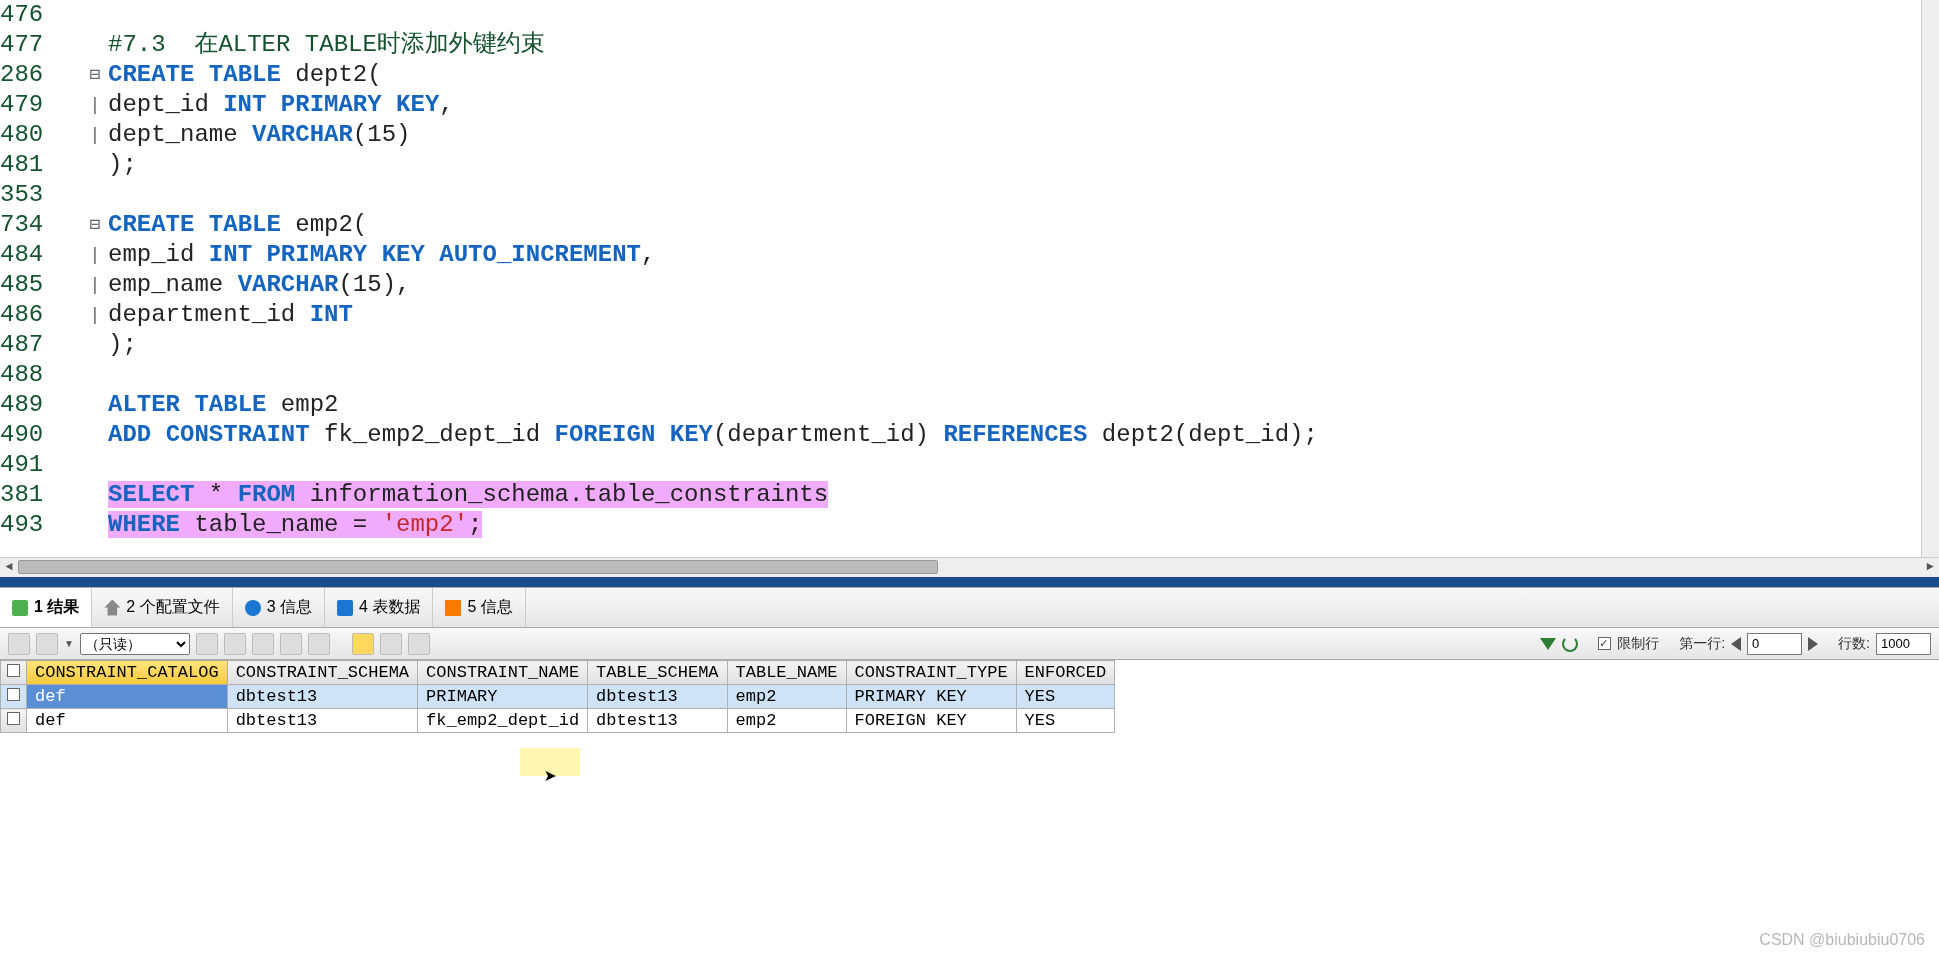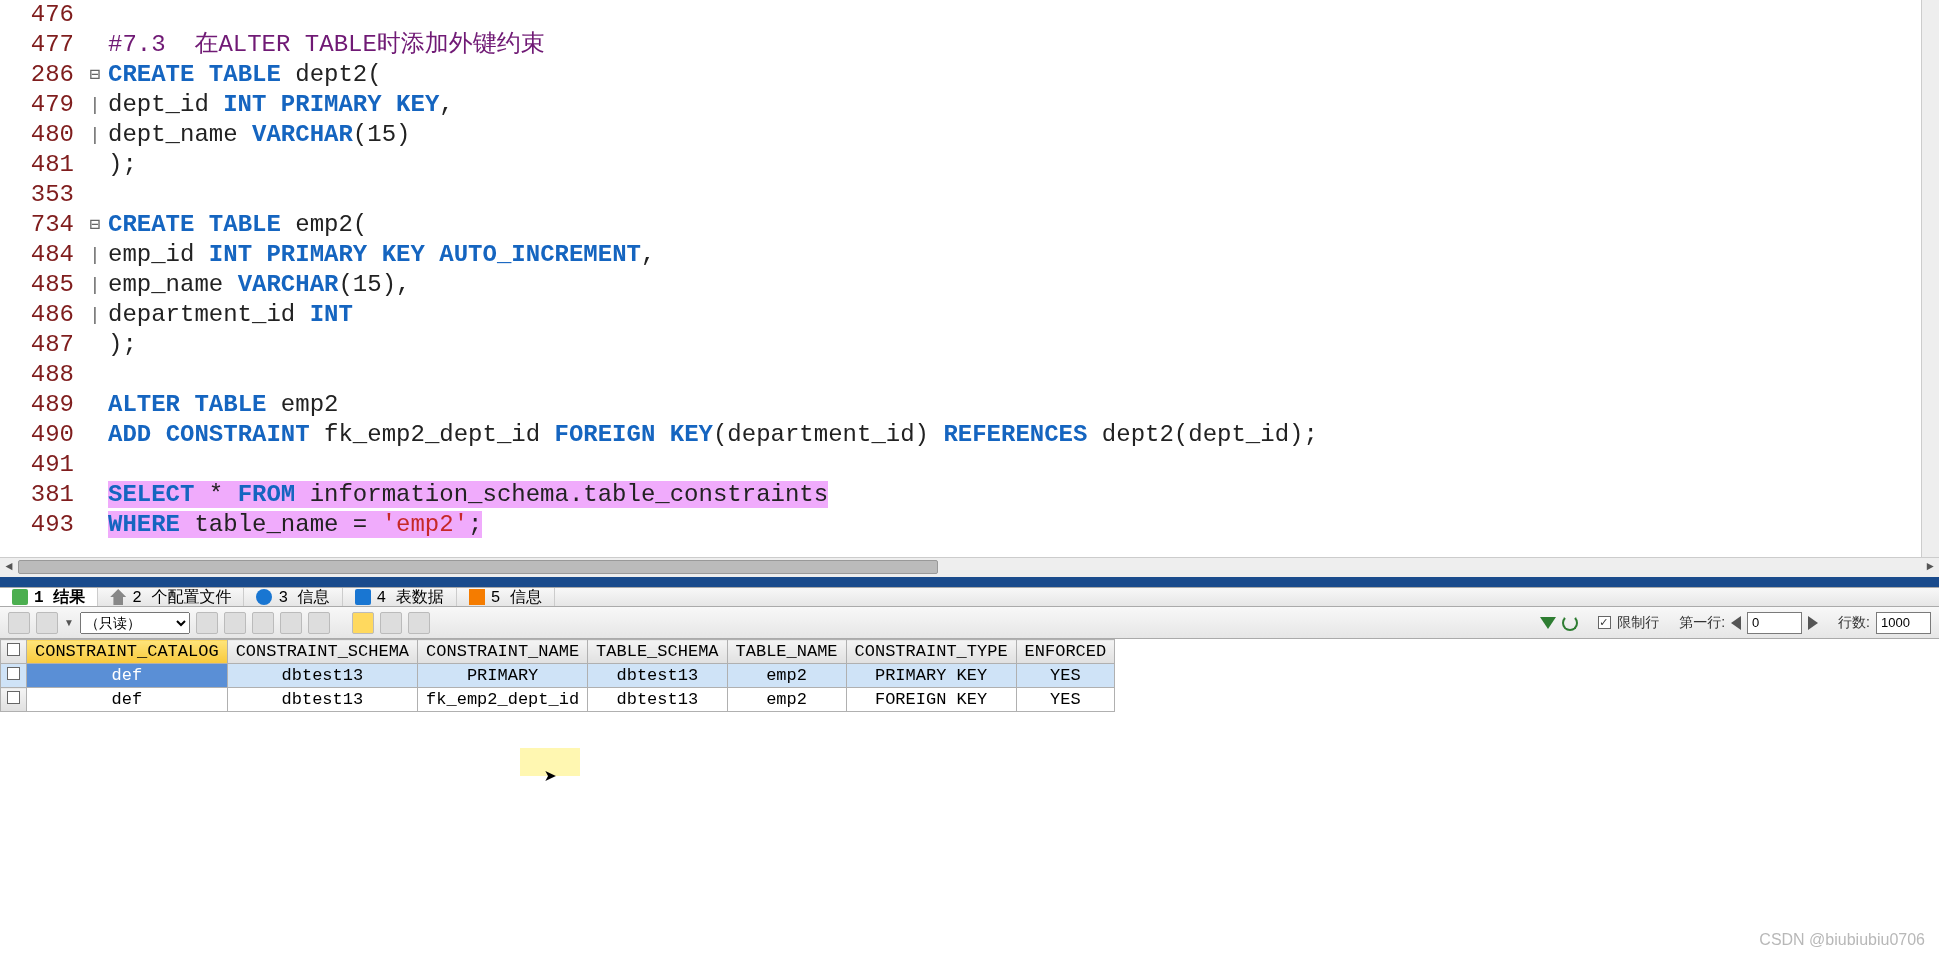--- a/index.html
+++ b/index.html
@@ -14,22 +14,22 @@
 }
 .editor {
   display: flex;
   height: 557px;
   overflow: hidden;
   background: #fff;
 }
 .gutter {
   width: 82px;
   background: #fff;
-  color: #7f1d1d;
-  text-align: right;
+  color: #14532d;
+  text-align: left;
   padding-right: 8px;
   font-size: 24px;
   line-height: 30px;
   font-family: "Consolas", "Courier New", monospace;
   user-select: none;
 }
 .gutter div { height: 30px; }
 .fold-col {
   width: 26px;
   background: #fff;
@@ -42,21 +42,21 @@
   flex: 1;
   font-size: 24px;
   line-height: 30px;
   font-family: "Consolas", "Courier New", monospace;
   white-space: pre;
   color: #222;
 }
 .code .row { height: 30px; }
 .kw { color: #1565c0; font-weight: bold; }
 .str { color: #c62828; }
-.cmt { color: #701a75; }
+.cmt { color: #14532d; }
 .sel { background: #f0abfc; }
 .hscroll {
   height: 20px;
   background: #eee;
   border-top: 1px solid #ccc;
   position: relative;
 }
 .hscroll .thumb {
   position: absolute;
   left: 18px;
@@ -71,25 +71,25 @@
   position: absolute; top: 0; width: 18px; height: 18px;
   color: #555; font-size: 12px; text-align: center; line-height: 18px;
 }
 .hscroll .arrow-l { left: 0; }
 .hscroll .arrow-r { right: 0; }
 .sep {
   height: 10px;
   background: #1a4b8c;
 }
 .tabs {
-  height: 20px;
+  height: 41px;
   background: linear-gradient(#f8f8f8,#e6e6e6);
   display: flex;
   align-items: stretch;
-  font-family: Liberation Mono, monospace;
+  font-family: Liberation Sans, sans-serif;
   font-size: 16px;
   border-top: 1px solid #aaa;
   border-bottom: 1px solid #aaa;
 }
 .tab {
   display: flex;
   align-items: center;
   padding: 0 12px;
   gap: 6px;
   border-right: 1px solid #ccc;
@@ -158,21 +158,21 @@
 .nav-arr.l { border-right: 10px solid #555; }
 .nav-arr.r { border-left: 10px solid #555; }
 .grid {
   font-family: "Consolas","Courier New", monospace;
   font-size: 17px;
   border-collapse: collapse;
 }
 .grid th, .grid td {
   border: 1px solid #b0b0b0;
   padding: 2px 8px;
-  text-align: center;
+  text-align: left;
   height: 24px;
   white-space: nowrap;
 }
 .grid th {
   background: linear-gradient(#f4f4f4,#e0e0e0);
   font-weight: normal;
 }
 .grid th.hl {
   background: linear-gradient(#ffe47a,#f8c93c);
   color: #000;

